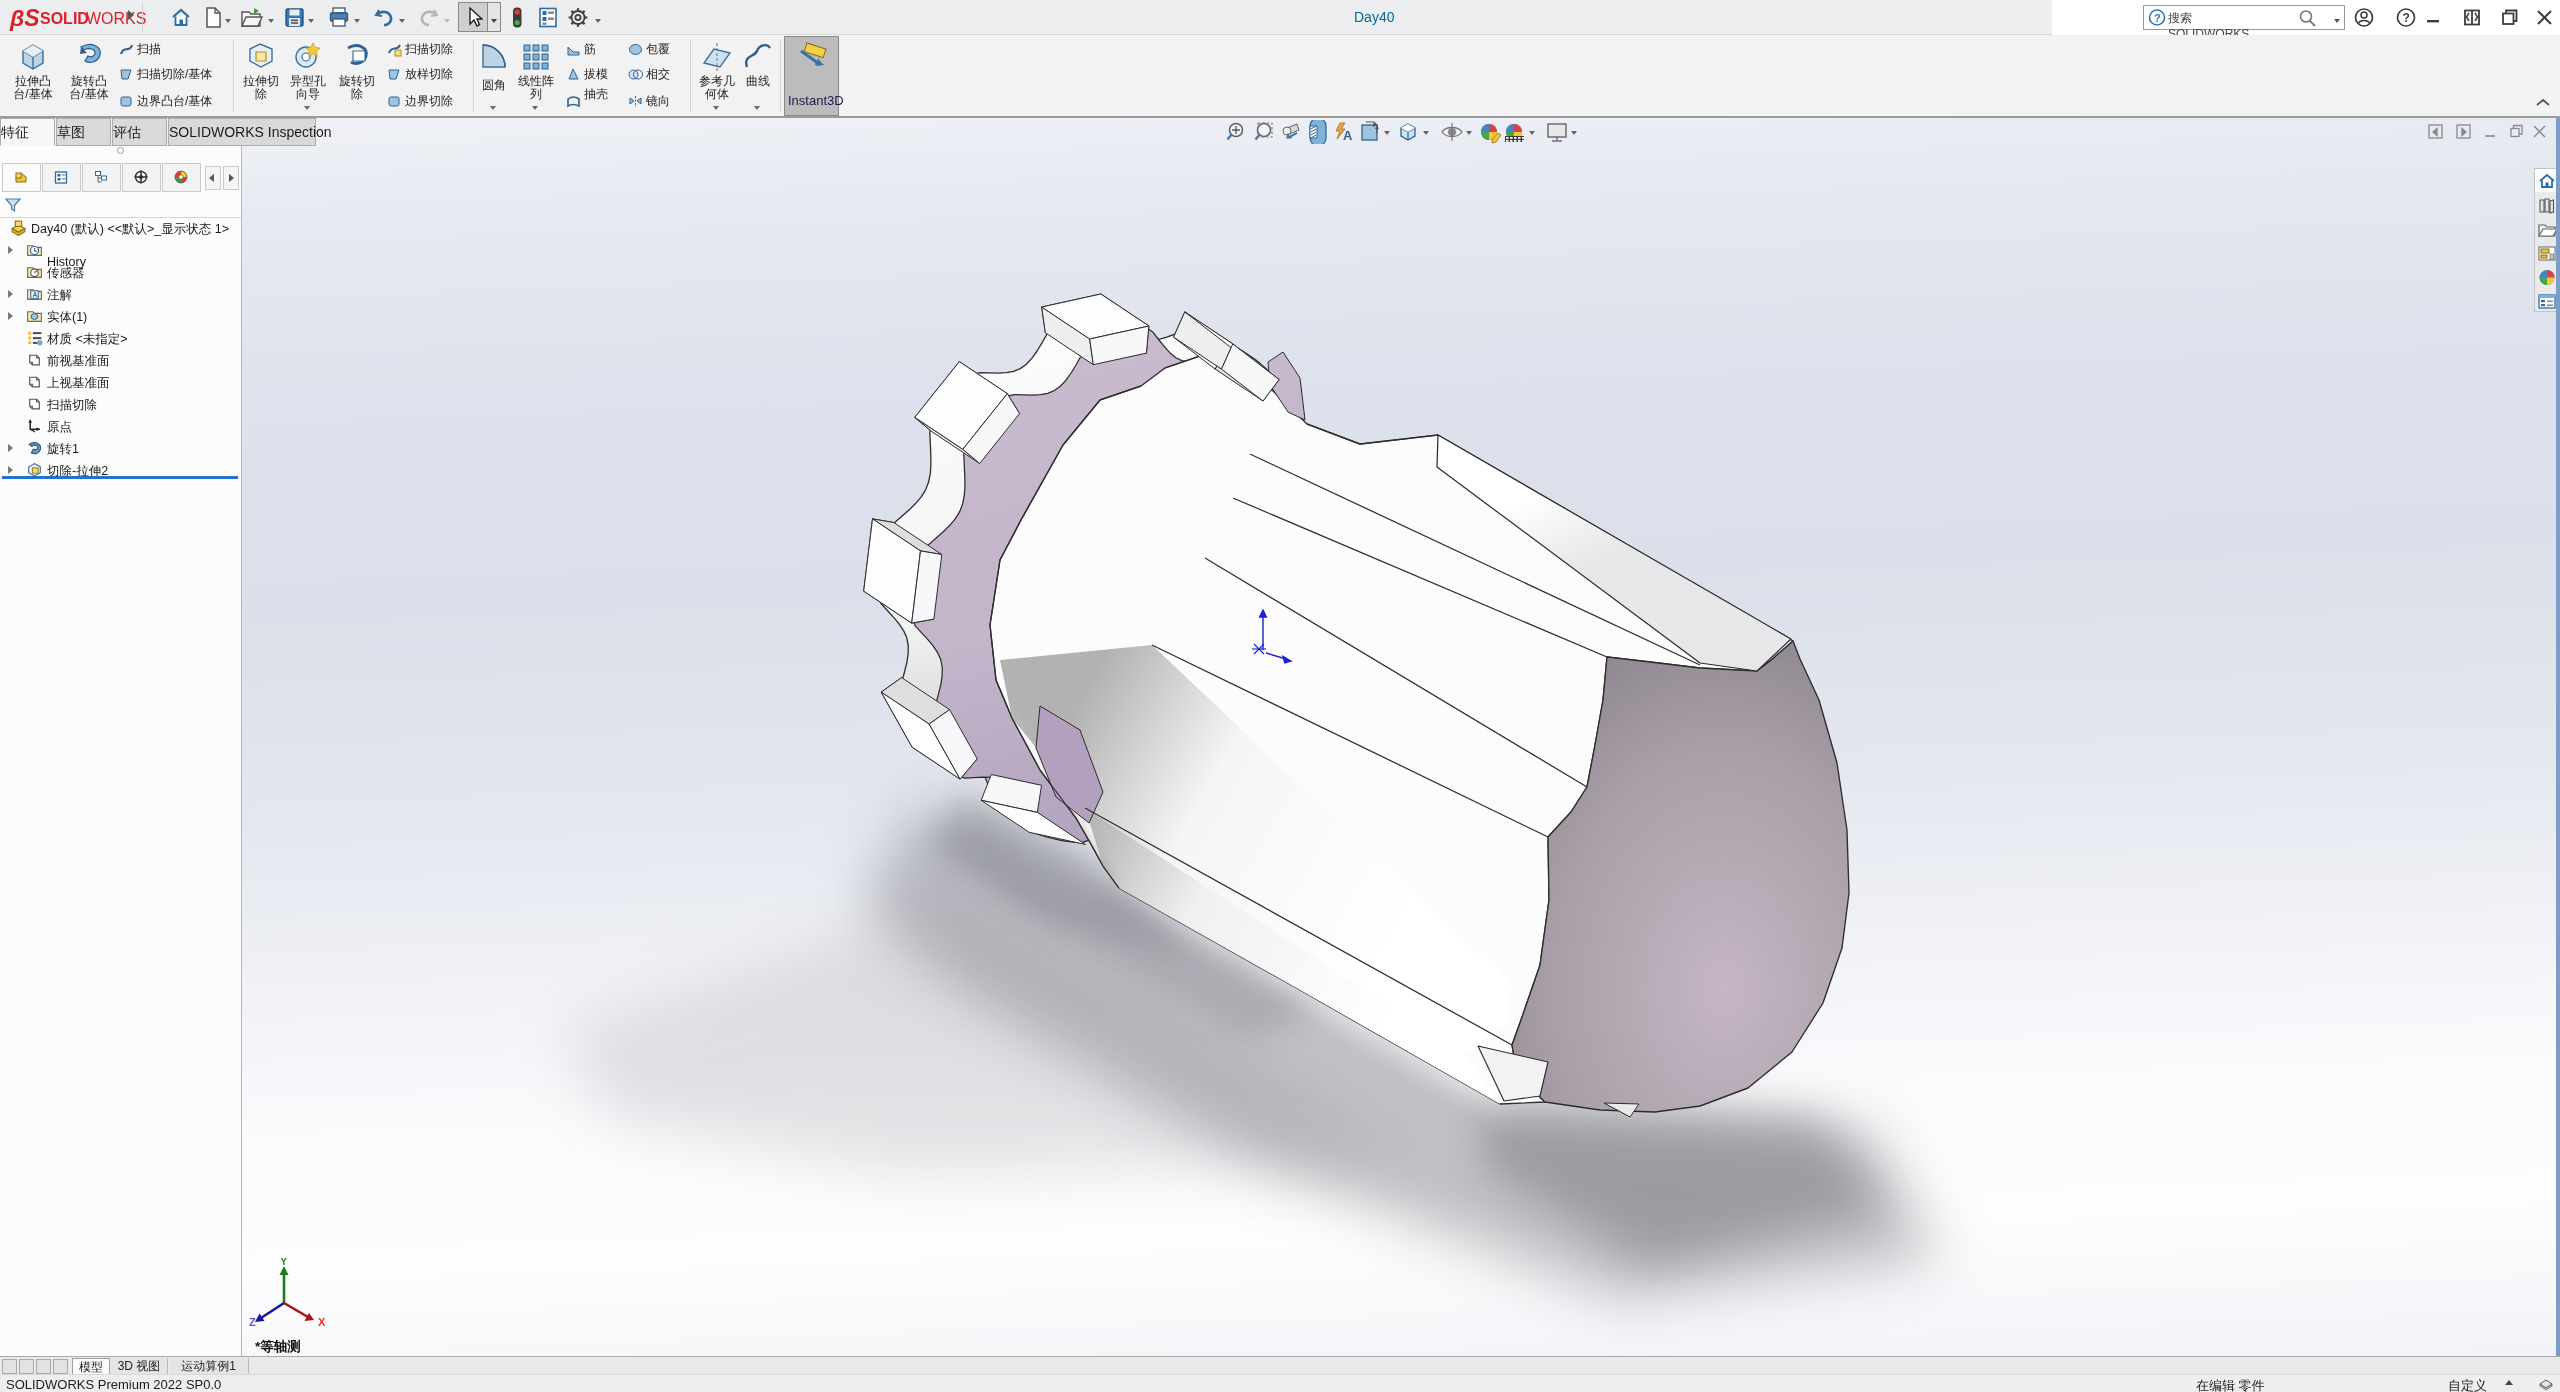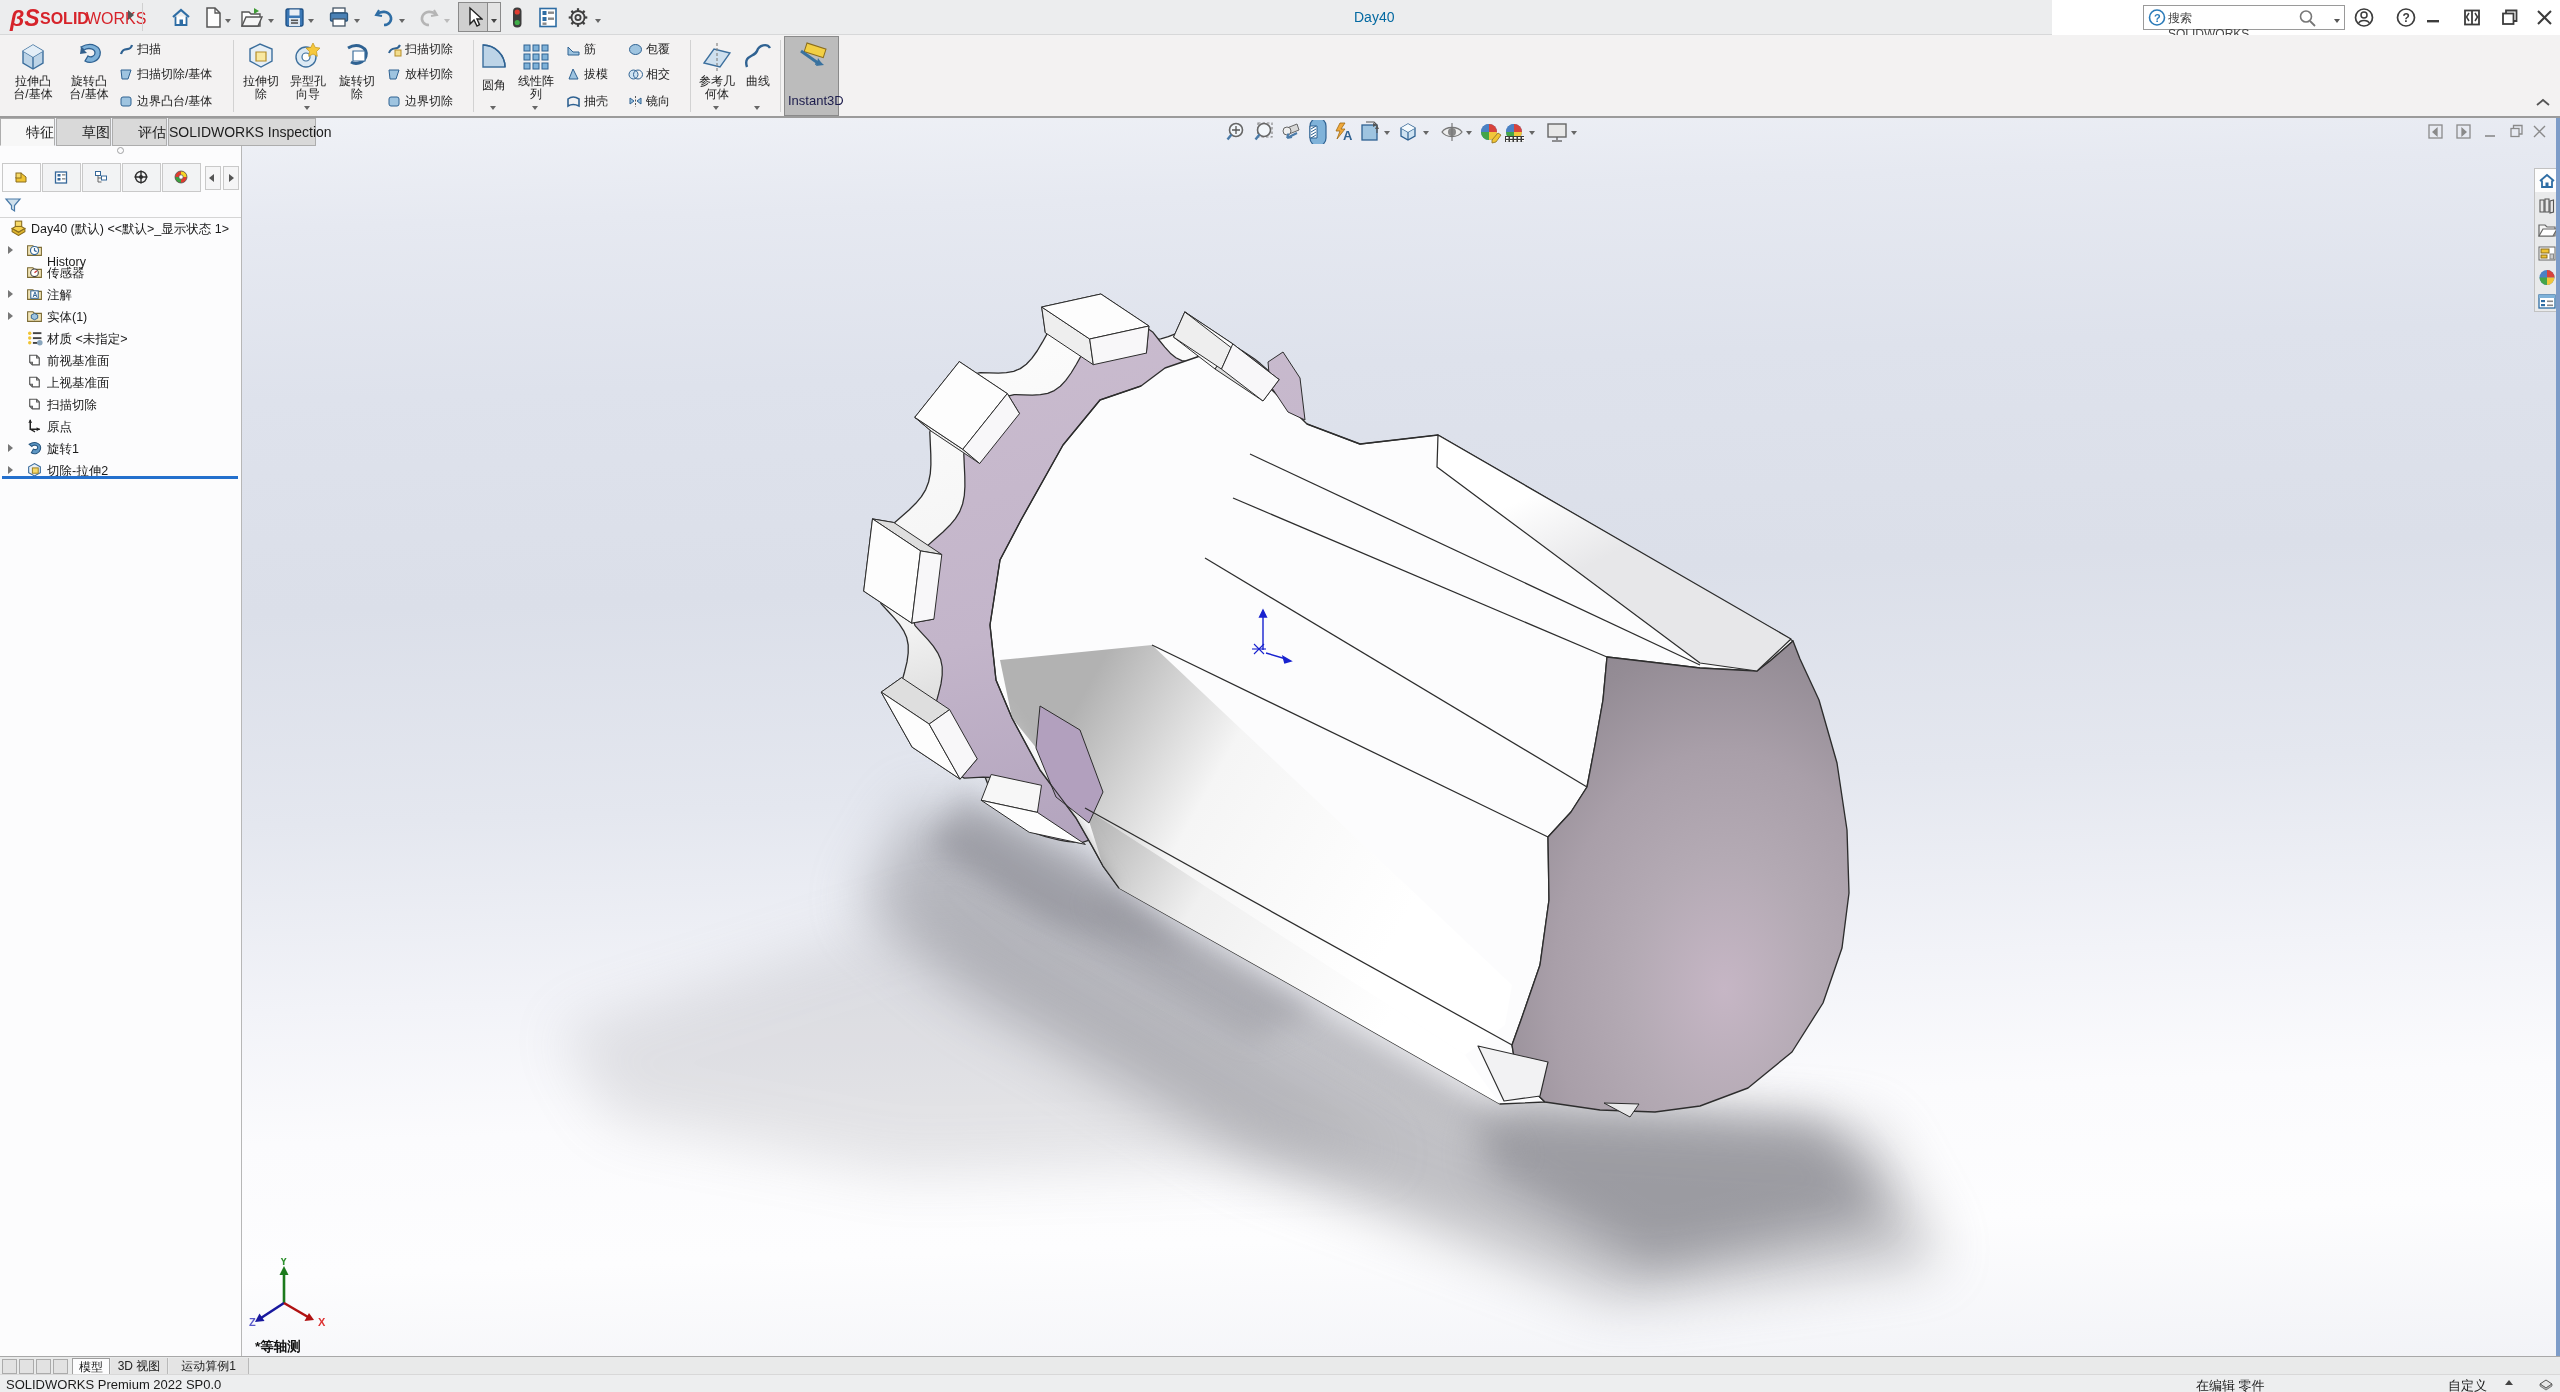--- a/index.html
+++ b/index.html
@@ -4,21 +4,21 @@
 html,body{width:2560px;height:1392px;overflow:hidden;font-family:"Liberation Sans",sans-serif;background:#fff}
 .abs{position:absolute}
 #titlebar,#ribbon{z-index:9}
 .vp{z-index:1}
 #titlebar{position:absolute;left:0;top:0;width:2052px;height:35px;background:#ecedee;border-bottom:1px solid #d7d8d9}
 #ribbon{position:absolute;left:0;top:35px;width:2560px;height:83px;background:#f3f2f2;border-bottom:2px solid #9b9b9b}
 #viewport{position:absolute;z-index:0;left:0;top:118px;width:2560px;height:1238px;
  background:linear-gradient(178deg,#f0f2f7 0%,#e6e9f1 9%,#dee2ec 22%,#dbdfe9 38%,#e4e7ef 54%,#f2f3f8 68%,#fbfbfd 78%,#fdfdfe 88%,#f2f3f7 100%)}
 #lpanel{position:absolute;z-index:6;left:0;top:146px;width:242px;height:1210px;background:#fcfcfd;border-right:1px solid #b7b7b7}
 #tabrow{position:absolute;z-index:7;left:0;top:118px;height:28px}
-.tab{position:absolute;top:0;height:28px;white-space:nowrap;border:1px solid #adadad;background:#d9d9d9;color:#1c1c1c;font-size:14px;text-align:right;line-height:26px}
+.tab{position:absolute;top:0;height:28px;white-space:nowrap;border:1px solid #adadad;background:#d9d9d9;color:#1c1c1c;font-size:14px;text-align:left;line-height:26px}
 .tab.act{background:#f7f7f7;border-bottom:1px solid #f7f7f7}
 #btabs{position:absolute;z-index:8;left:0;top:1356px;width:2560px;height:18px;background:#e9eaea;border-top:1px solid #a8a8a8}
 #sbar{position:absolute;z-index:8;left:0;top:1374px;width:2560px;height:18px;background:#edeeef;border-top:1px solid #d8d8d8;font-size:13px;color:#1b1b1b}
 .btab{position:absolute;top:1px;height:17px;white-space:nowrap;background:#e4e4e4;border-right:1px solid #b9b9b9;font-size:12px;color:#222;text-align:center;line-height:16px}
 .btab.act{background:#fcfcfd;border:1px solid #9f9f9f;border-bottom:none}
 .bbtn{position:absolute;top:2px;width:15px;height:15px;background:#e2e2e2;border:1px solid #ababab;color:#555;font-size:8px;text-align:center;line-height:14px}
 .rtext{font-size:12px;color:#1d1d1d;line-height:13px;text-align:center;position:absolute}
 .rsm{font-size:12px;color:#1d1d1d;position:absolute;line-height:14px;white-space:nowrap}
 .sep{position:absolute;top:5px;width:1px;height:72px;background:#d2d2d2}
 .car{position:absolute;width:0;height:0;border-left:3.5px solid transparent;border-right:3.5px solid transparent;border-top:4px solid #666}
@@ -221,21 +221,21 @@
       <path d="M3 14 L3 6 L8 11 L14 11 L14 14 Z" fill="#9ec4e0" stroke="#2f6292" stroke-width="1"></path>
     </svg>
 <div class="rsm" style="left:584px;top:7px">筋</div>
 <svg class="abs" style="left:565px;top:31px" width="17" height="17" viewBox="0 0 17 17">
       <path d="M4 13 L8 3 L13 13 Z" fill="#9ec4e0" stroke="#2f6292" stroke-width="1"></path>
     </svg>
 <div class="rsm" style="left:584px;top:32px">拔模</div>
 <svg class="abs" style="left:565px;top:58px" width="17" height="17" viewBox="0 0 17 17">
       <path d="M3 6 Q8 2 14 6 L14 13 Q8 10 3 13 Z" fill="none" stroke="#2f6292" stroke-width="1.6"></path>
     </svg>
-<div class="rsm" style="left:584px;top:59px">抽壳</div>
+<div class="rsm" style="left:584px;top:52px">抽壳</div>
 <svg class="abs" style="left:627px;top:6px" width="17" height="17" viewBox="0 0 17 17">
       <ellipse cx="8.5" cy="8.5" rx="6" ry="5" fill="#9ec4e0" stroke="#2f6292" stroke-width="1"></ellipse>
     </svg>
 <div class="rsm" style="left:646px;top:7px">包覆</div>
 <svg class="abs" style="left:627px;top:31px" width="17" height="17" viewBox="0 0 17 17">
       <circle cx="6.5" cy="8.5" r="4.5" fill="#cfe3f2" stroke="#2f6292"></circle>
       <circle cx="11" cy="8.5" r="4.5" fill="none" stroke="#2f6292"></circle>
     </svg>
 <div class="rsm" style="left:646px;top:32px">相交</div>
 <svg class="abs" style="left:627px;top:58px" width="17" height="17" viewBox="0 0 17 17">

